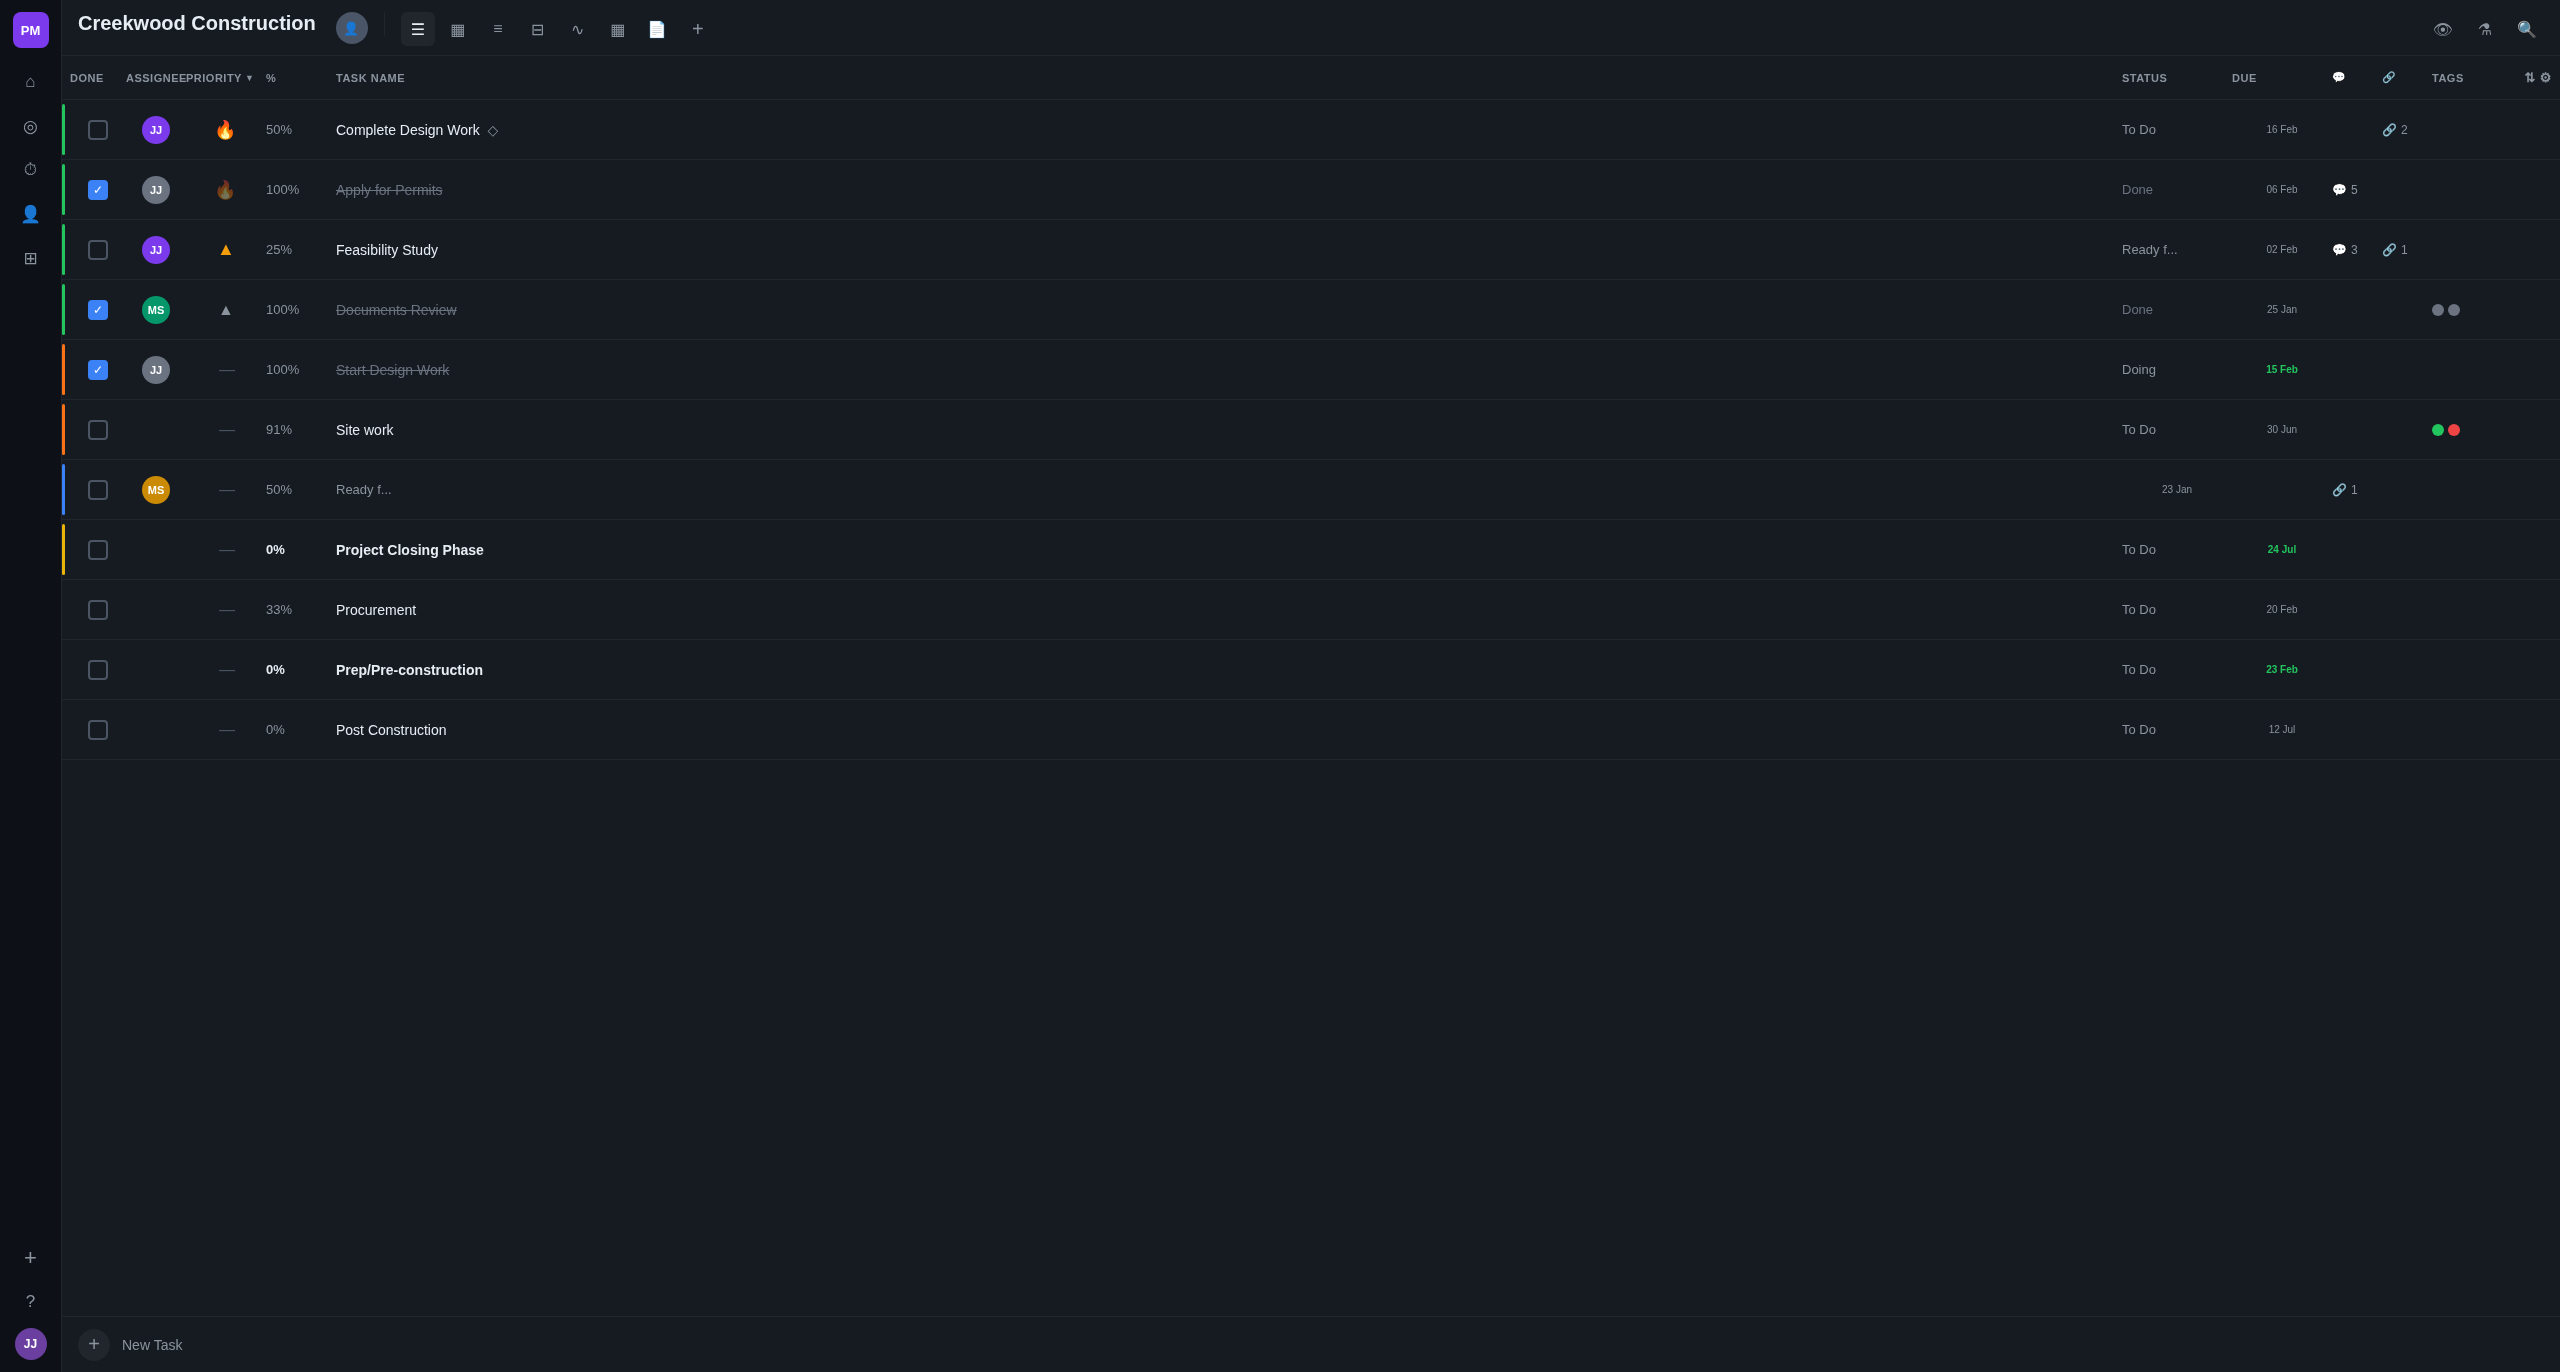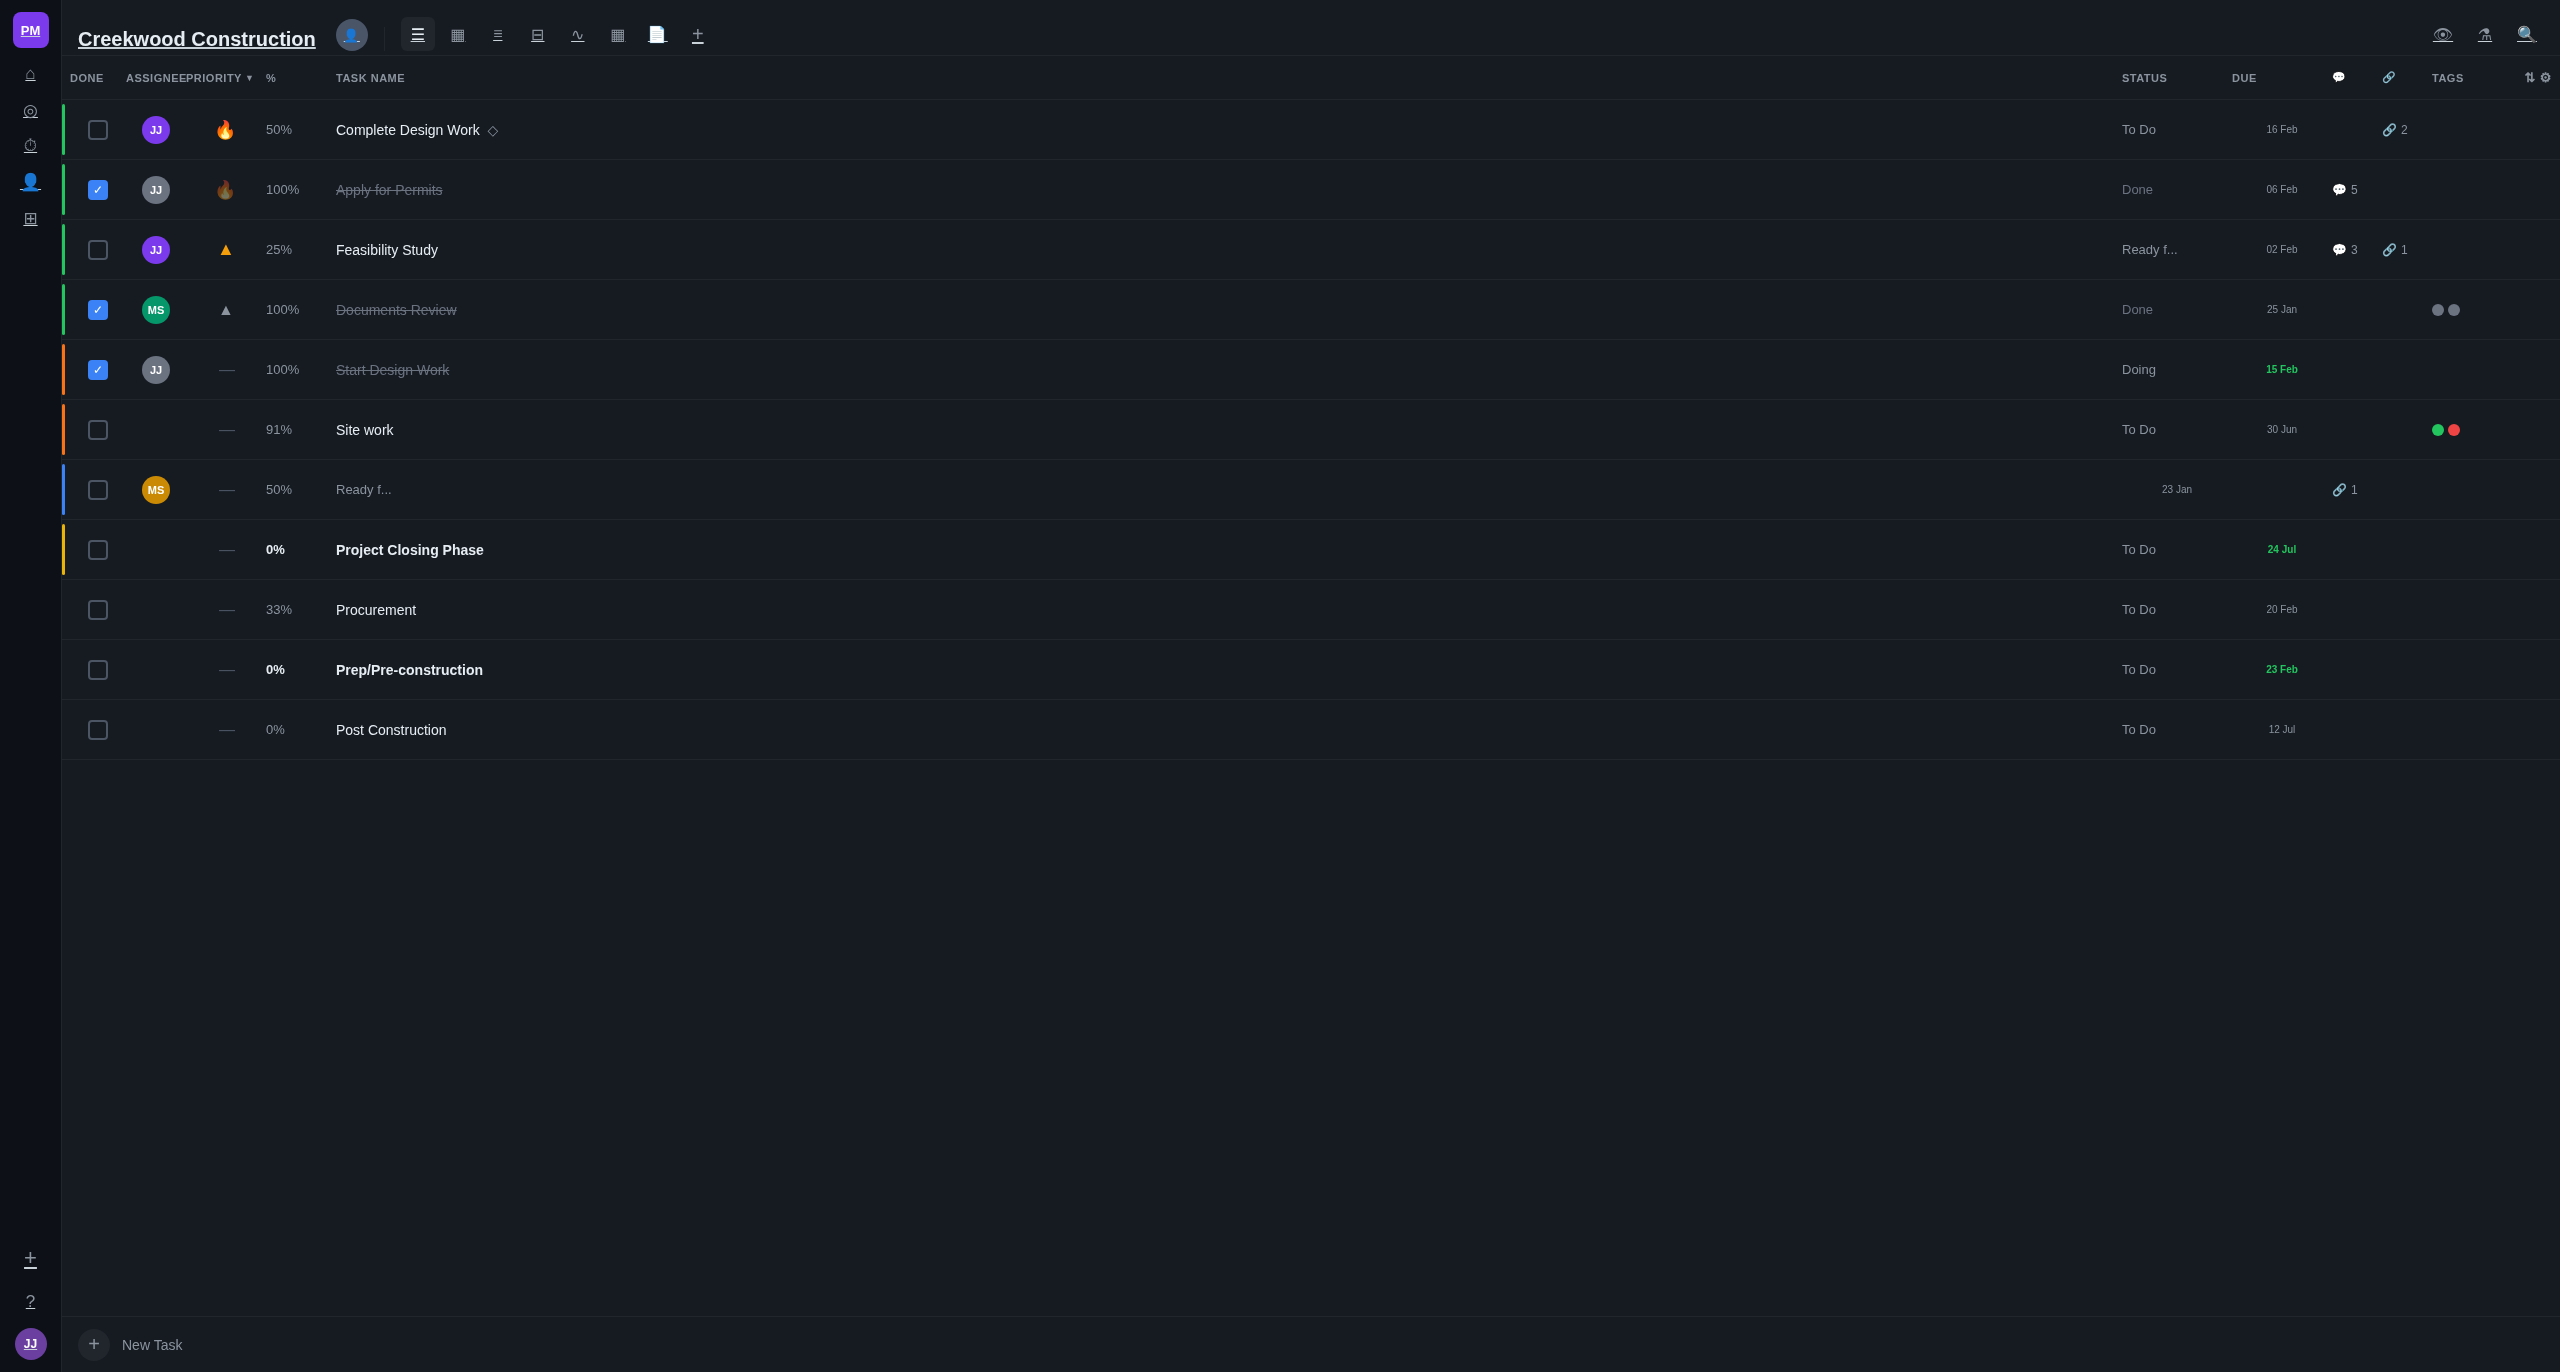--- a/index.html
+++ b/index.html
@@ -14,23 +14,23 @@
     }
 
     
     .sidebar {
       width: 62px;
       background: #0d1117;
       display: flex;
       flex-direction: column;
       align-items: center;
       padding: 12px 0;
+      gap: 8px;
       flex-shrink: 0;
       border-right: 1px solid #21262d;
-      text-decoration: underline;
     }
     .sidebar-logo {
       width: 36px;
       height: 36px;
       background: #7c3aed;
       border-radius: 8px;
       display: flex;
       align-items: center;
       justify-content: center;
       color: white;
@@ -64,26 +64,25 @@
       display: flex;
       flex-direction: column;
       overflow: hidden;
     }
 
     
     .header {
       background: #161b22;
       border-bottom: 1px solid #21262d;
       display: flex;
-      align-items: flex-end;
-      padding: 4px 16px;
+      align-items: flex-start;
+      padding: 12px 16px;
       height: 56px;
       gap: 12px;
       flex-shrink: 0;
-      text-decoration: underline;
     }
     .header-title {
       font-size: 20px;
       font-weight: 600;
       color: #e6edf3;
       margin-right: 8px;
     }
     .header-avatar {
       width: 32px; height: 32px; border-radius: 50%;
       background: #4a5568;

